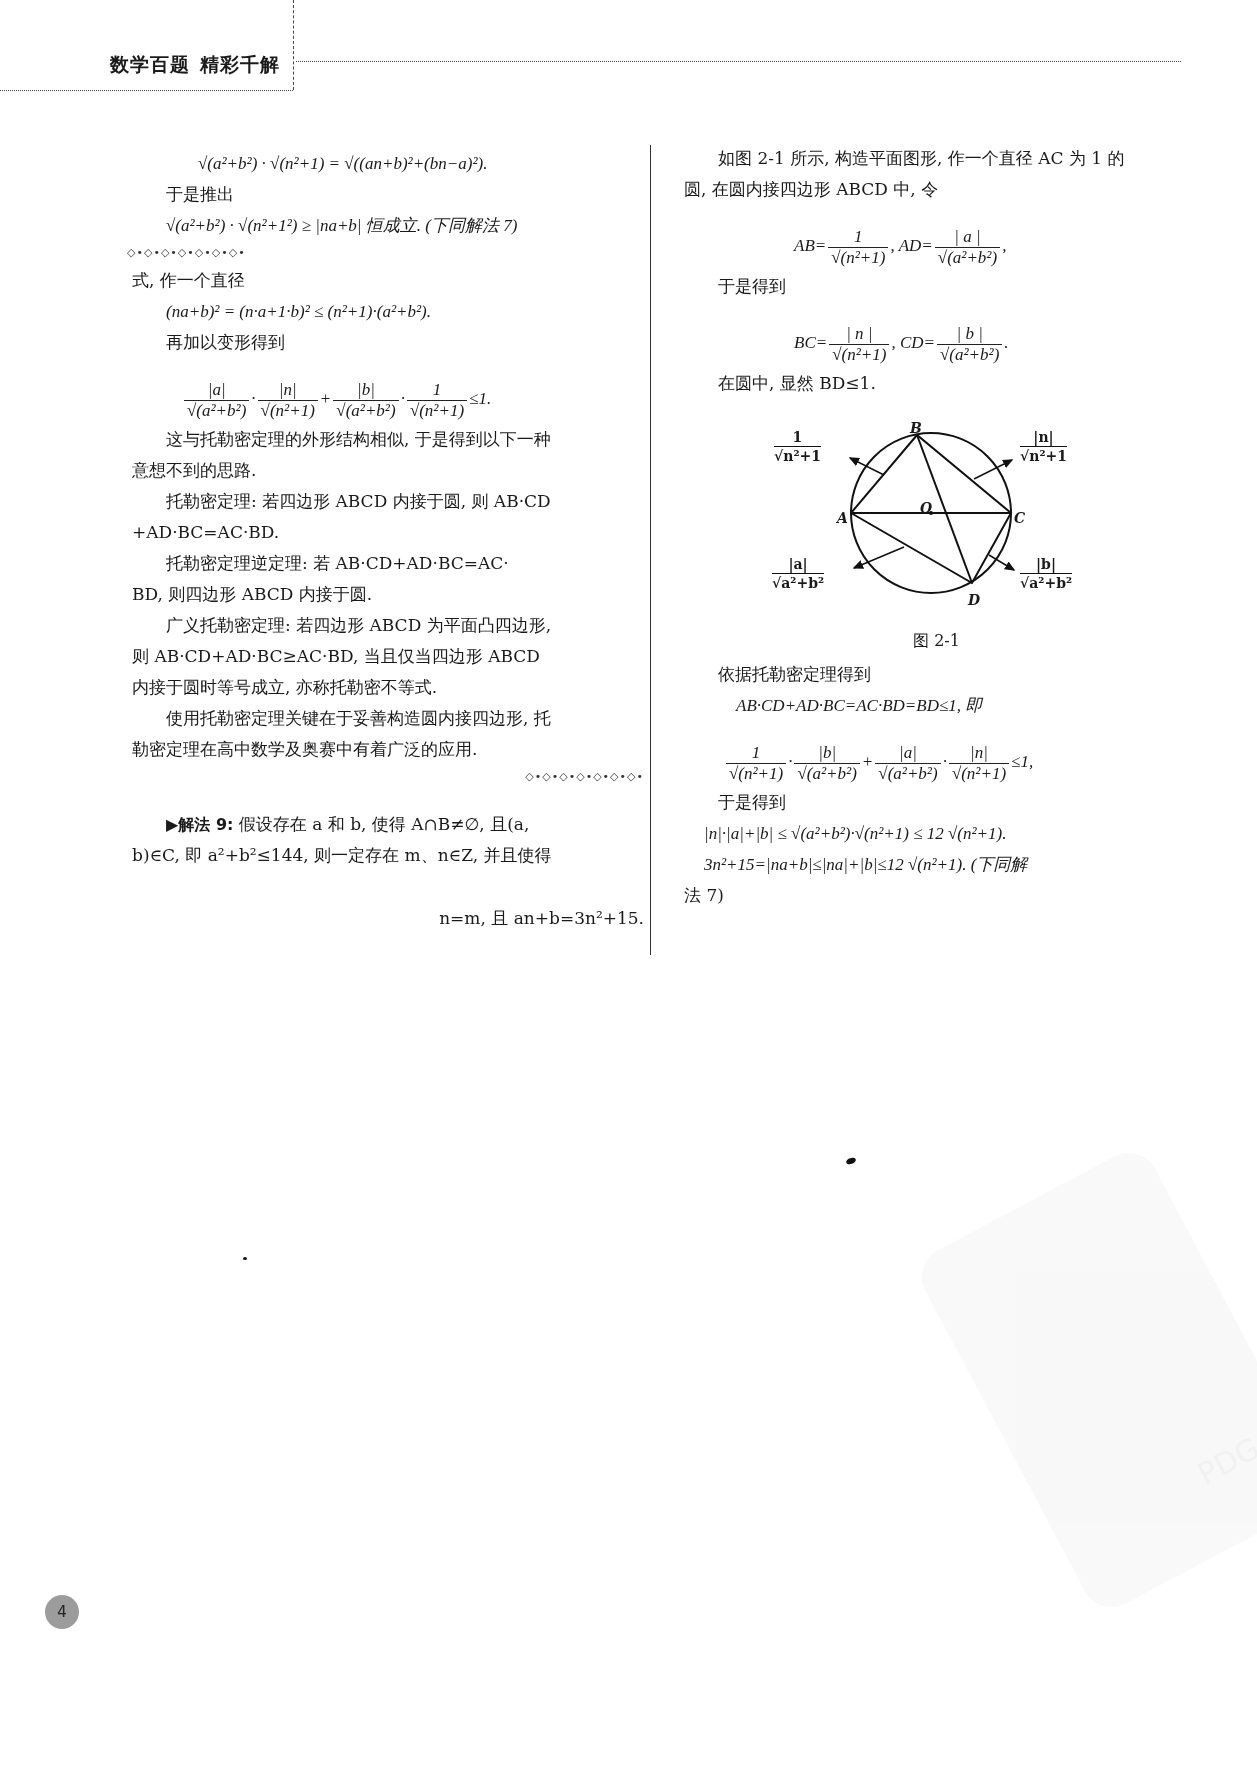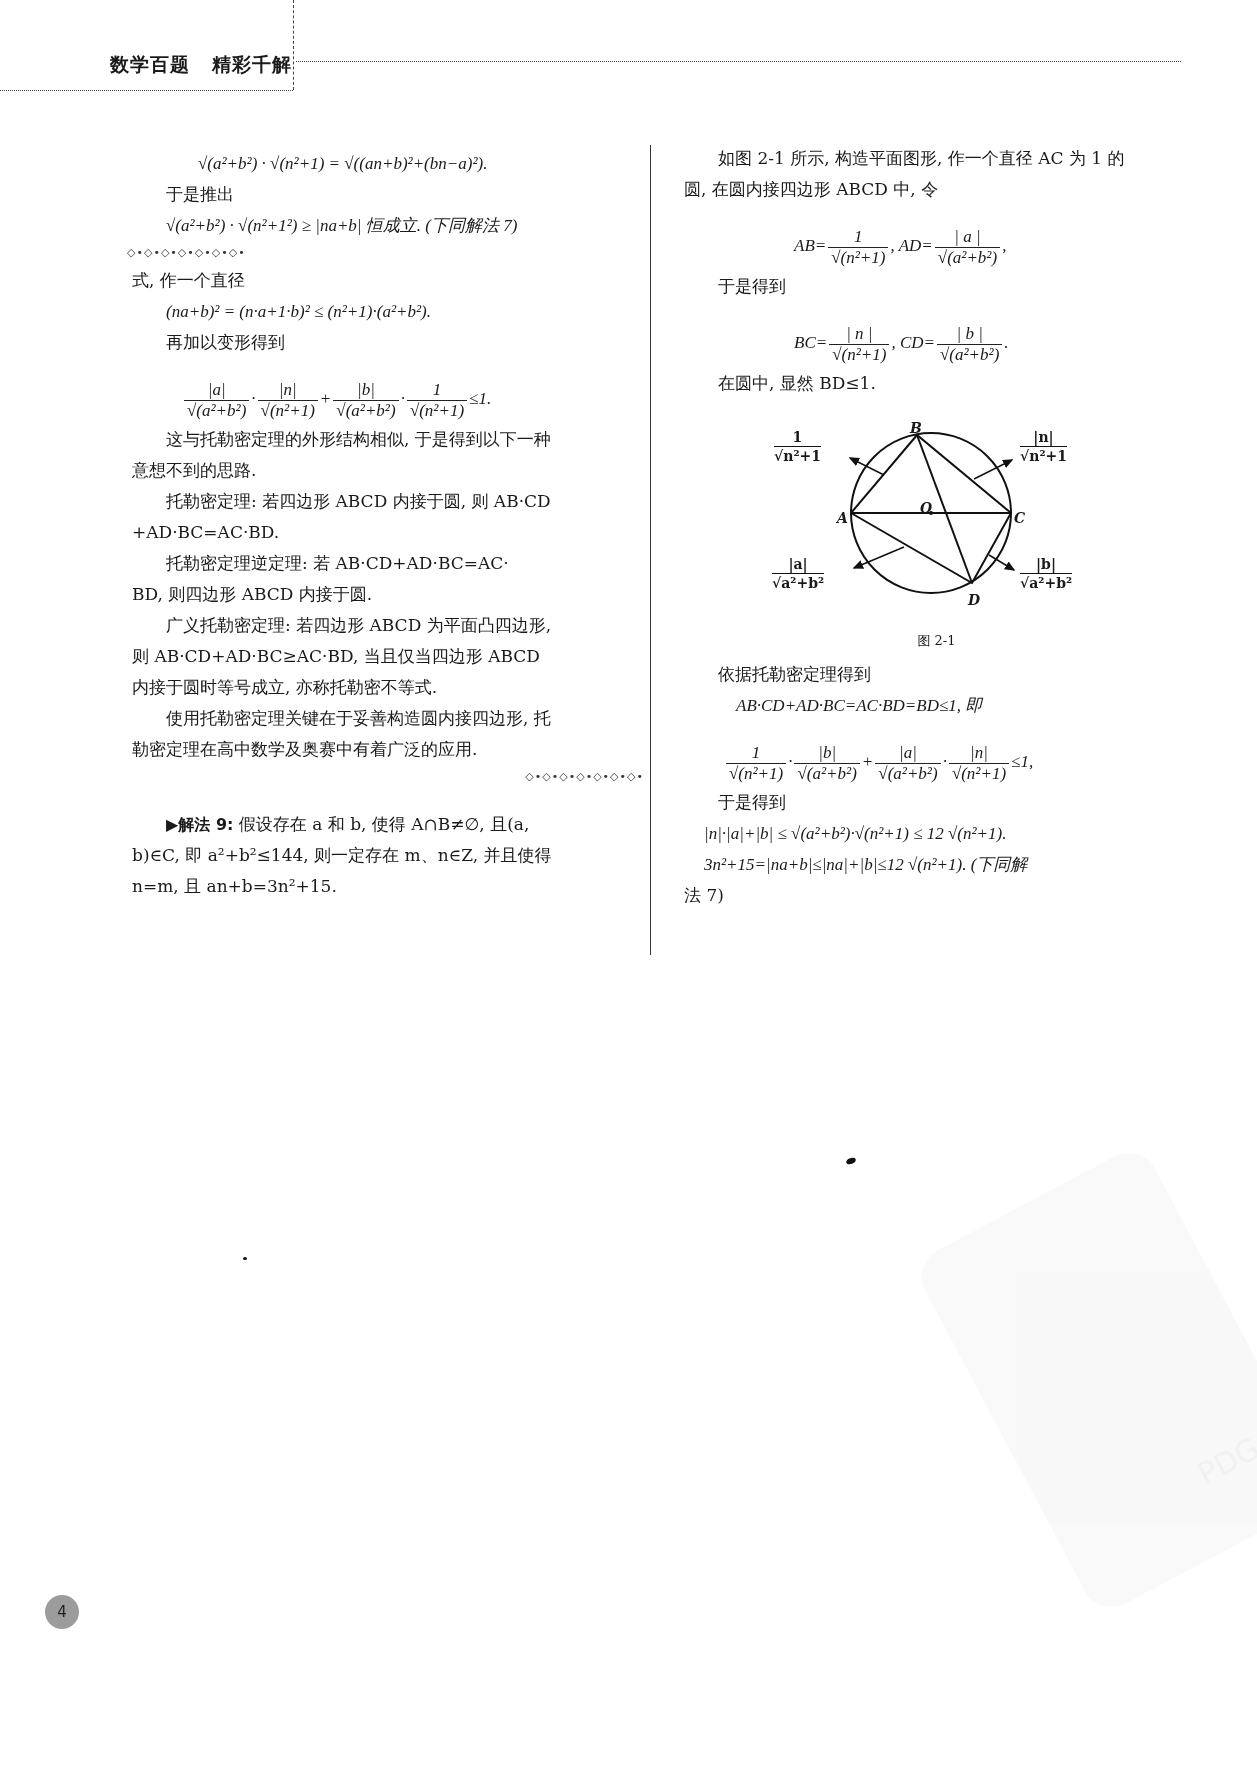--- a/index.html
+++ b/index.html
@@ -1,39 +1,39 @@
 <!DOCTYPE html>
 <html><head>
 <meta charset="utf-8">
 <style>
   html, body { margin:0; padding:0; }
   body { width:1257px; height:1770px; background:#fff; position:relative; overflow:hidden;
          font-family:"DejaVu Serif","Liberation Serif",serif; color:#1a1a1a; }
   .hdr-title { position:absolute; left:110px; top:52px; font-size:19px; font-weight:bold;
                font-family:"DejaVu Sans","Liberation Sans",sans-serif; letter-spacing:1px; }
-  .hdr-title span + span { margin-left:22px; }
+  .hdr-title span + span { margin-left:10px; }
   .hdr-vline { position:absolute; left:293px; top:0; height:90px; border-left:1px dashed #444; }
   .hdr-dot-right { position:absolute; left:296px; top:61px; width:885px; border-top:1px dotted #444; }
   .hdr-dot-left { position:absolute; left:0; top:90px; width:293px; border-top:1px dotted #444; }
   .col { position:absolute; font-size:17px; line-height:31px; }
   .col-left { left:132px; top:148px; width:512px; }
   .col-right { left:684px; top:143px; width:515px; }
   .divider { position:absolute; left:650px; top:145px; height:810px; border-left:1.5px solid #333; }
   .line { white-space:nowrap; }
   .ind { padding-left:34px; }
-  .ctr { text-align:left; }
+  .ctr { text-align:right;margin-top:32px; }
   .math { font-family:"Liberation Serif","DejaVu Serif",serif; font-style:italic; }
   .bold { font-weight:bold; font-family:"DejaVu Sans","Liberation Sans",sans-serif; font-size:16px; }
   .orn { font-size:11px; letter-spacing:1px; color:#333; line-height:24px; font-family:"DejaVu Sans",sans-serif; }
   .frac { display:inline-block; vertical-align:middle; text-align:center; margin:0 2px; line-height:20px; }
   .frac .num { display:block; border-bottom:1px solid #222; padding:0 3px; }
   .frac .den { display:block; padding:0 3px; }
   .formula { padding-left:50px; height:50px; line-height:50px;margin-top:16px; }
   .figure { position:relative; width:290px; height:200px; margin:14px 0 0 100px; }
-  .fig-cap { text-align:center; font-size:13px; margin-left:-10px; line-height:36px; }
+  .fig-cap { text-align:center; font-size:16px; margin-left:-10px; line-height:36px; }
   .page-num { position:absolute; left:45px; top:1595px; width:34px; height:34px; border-radius:50%;
               background:#9c9c9c; color:#222; font-size:15px; text-align:center; line-height:34px;
               font-family:"DejaVu Sans",sans-serif; }
   .watermark { position:absolute; left:990px; top:1180px; width:260px; height:400px; transform:rotate(-28deg);
                background:#f7f7f7; border-radius:30px; opacity:.8; }
   .watermark span { position:absolute; right:40px; bottom:60px; color:#eee; font-size:30px; font-family:"DejaVu Sans",sans-serif; }
   .speck { position:absolute; background:#111; border-radius:50%; }
   .fig-label { position:absolute; font-size:14px; font-weight:bold; font-family:"DejaVu Serif",serif; }
   .fig-frac { position:absolute; font-size:14px; font-weight:bold; line-height:18px; text-align:center; }
   .fig-frac .num { display:block; border-bottom:1.5px solid #111; }

